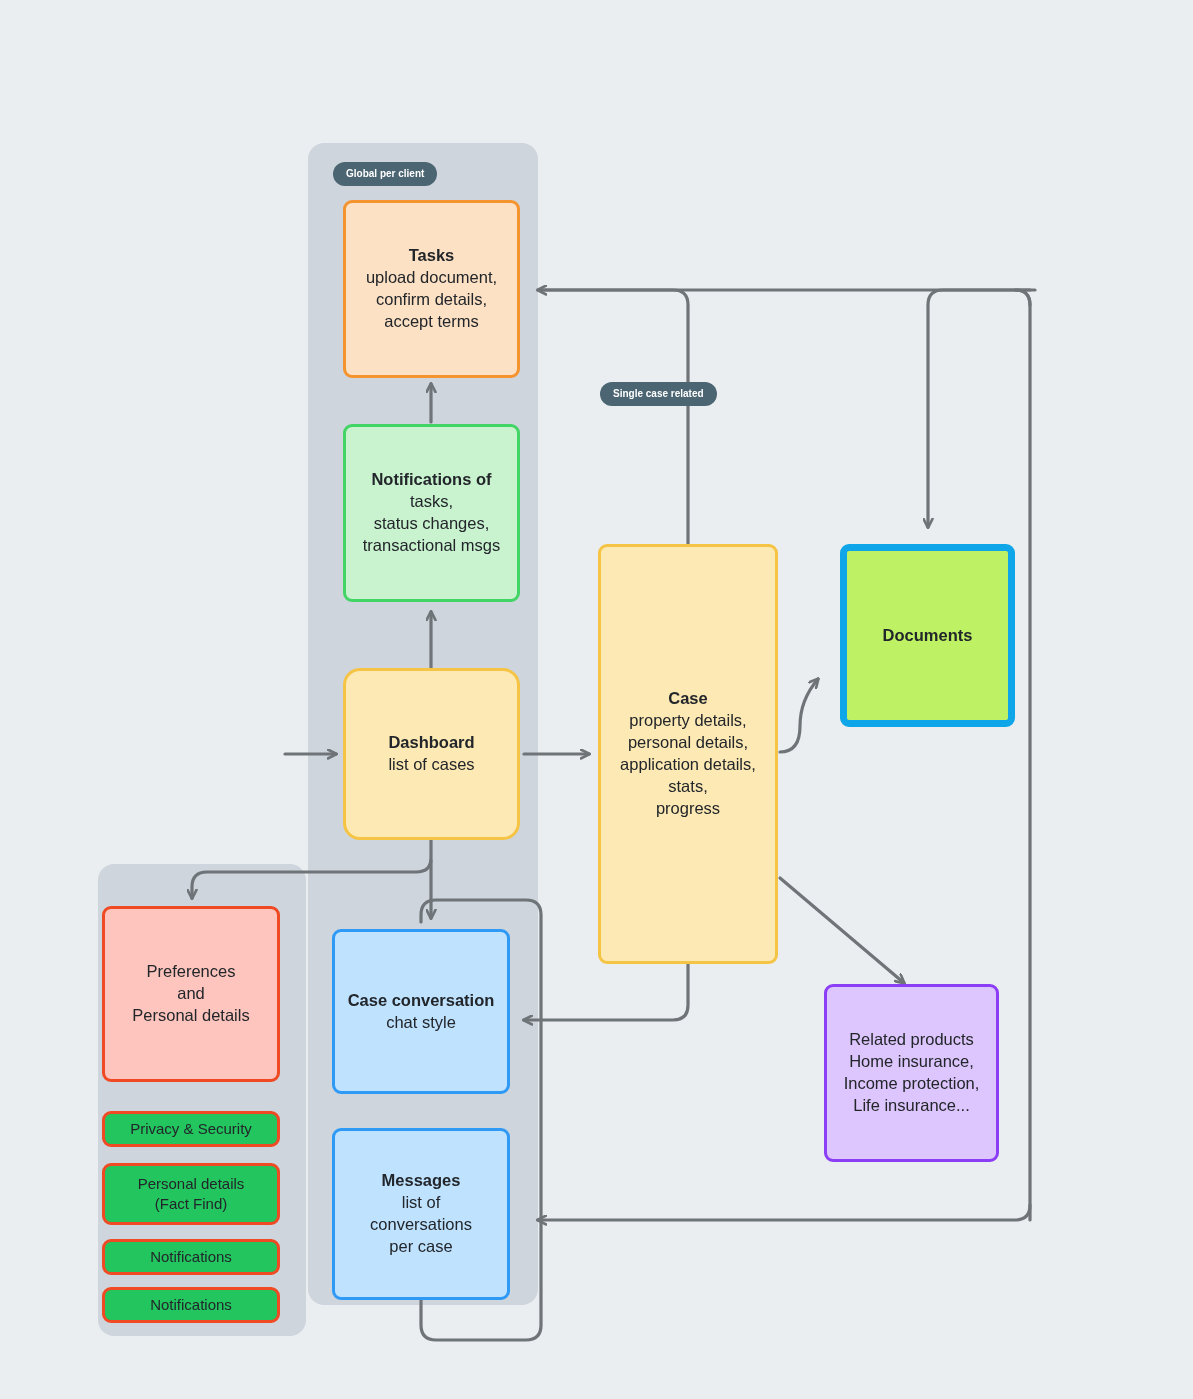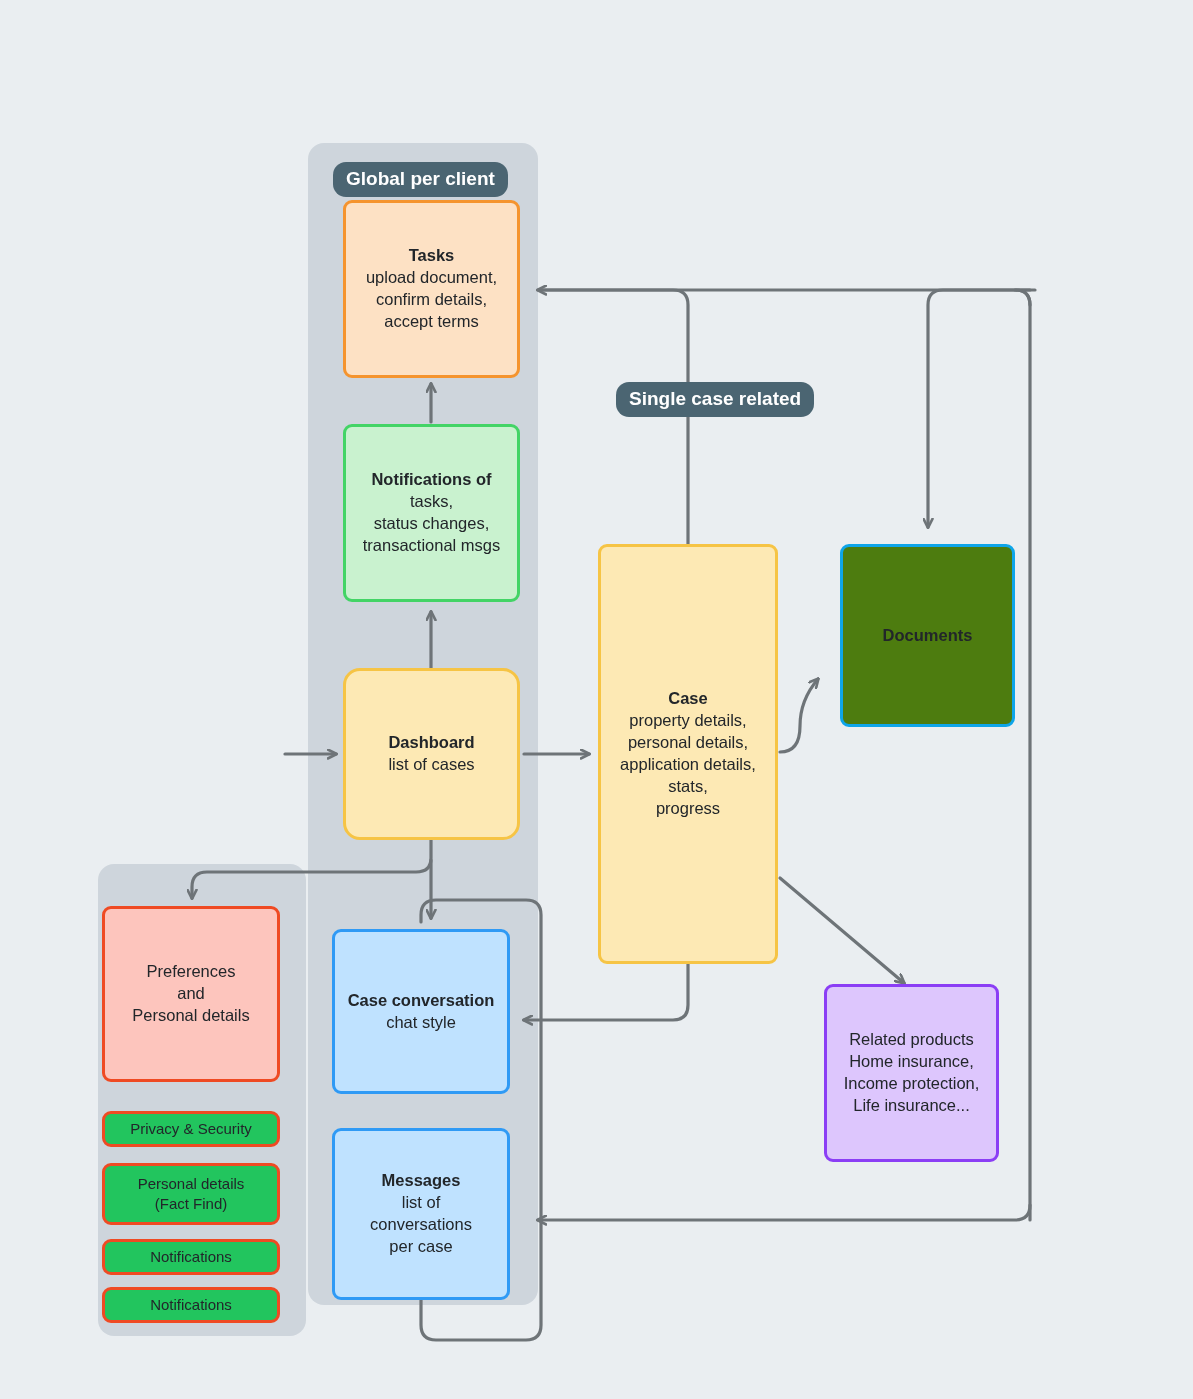--- a/index.html
+++ b/index.html
@@ -33,36 +33,36 @@
     font-size:16.5px;
     padding:6px 8px;
   }
   .node .ttl{font-weight:bold;display:block;}
   .node .sub{display:block;}
 
   .pill{
     position:absolute;
     background:#4b6572;
     color:#ffffff;
-    font-size:19px;
+    font-size:10px;
     font-weight:bold;
     border-radius:13px;
     padding:6px 13px 7px;
     white-space:nowrap;
     box-sizing:border-box;
     z-index:6;
   }
 
   
   .n-signin{background:#ffffff;border:3px solid #5e6468;}
   .n-tasks{background:#fde1c4;border:3px solid #f5942e;}
   .n-notif{background:#c9f2cf;border:3px solid #43d466;}
   .n-dash{background:#fde9b4;border:3px solid #f6c445;}
   .n-case{background:#fde9b4;border:3px solid #f6c445;}
-  .n-docs{background:#4d7c0f;border:3px solid #0ea5e9;}
+  .n-docs{background:#bef264;border:7px solid #0ea5e9;}
   .n-prod{background:#ddc6fd;border:3px solid #8b3ef5;}
   .n-conv{background:#bfe2ff;border:3px solid #2f9af5;text-align:center;}
   .n-msg{background:#bfe2ff;border:3px solid #2f9af5;}
   .n-pref{background:#fdc5bd;border:3px solid #ef4a23;}
   .n-small{background:#22c55e;border:3px solid #ef4a23;font-size:15px;}
 </style>
 </head>
 <body>
 
 <div id="canvas">
@@ -103,21 +103,21 @@
 
       <path d="M431,840 L431,858 Q431,872 416,872 L207,872 Q192,872 192,887 L192,898" marker-end="url(#ah)"></path>
 
       <path d="M431,860 L431,918" marker-end="url(#ah)"></path>
 
       <path d="M421,1300 L421,1325 Q421,1340 436,1340 L526,1340 Q541,1340 541,1325 L541,915 Q541,900 526,900 L436,900 Q421,900 421,915 L421,922"></path>
     </g>
   </svg>
 
   <div class="pill" style="left:333px;top:162px;">Global per client</div>
-  <div class="pill" style="left:600px;top:382px;margin-left:16px;">Single case related</div>
+  <div class="pill" style="left:600px;top:382px;">Single case related</div>
 
 
   <div class="node n-tasks" style="left:343px;top:200px;width:177px;height:178px;text-align:center;">
     <span class="ttl">Tasks</span>
     <span class="sub">upload document,</span>
     <span class="sub">confirm details,</span>
     <span class="sub">accept terms</span>
   </div>
 
   <div class="node n-notif" style="left:343px;top:424px;width:177px;height:178px;">

